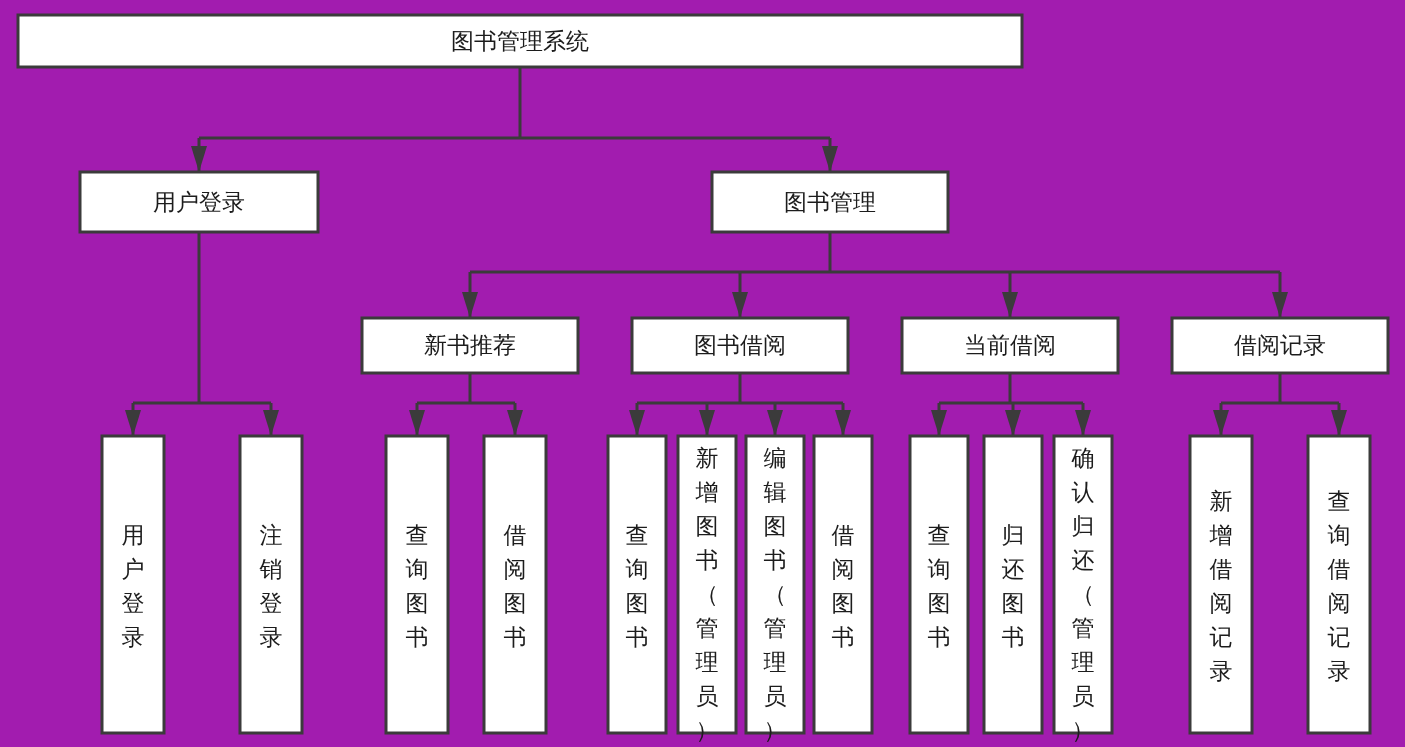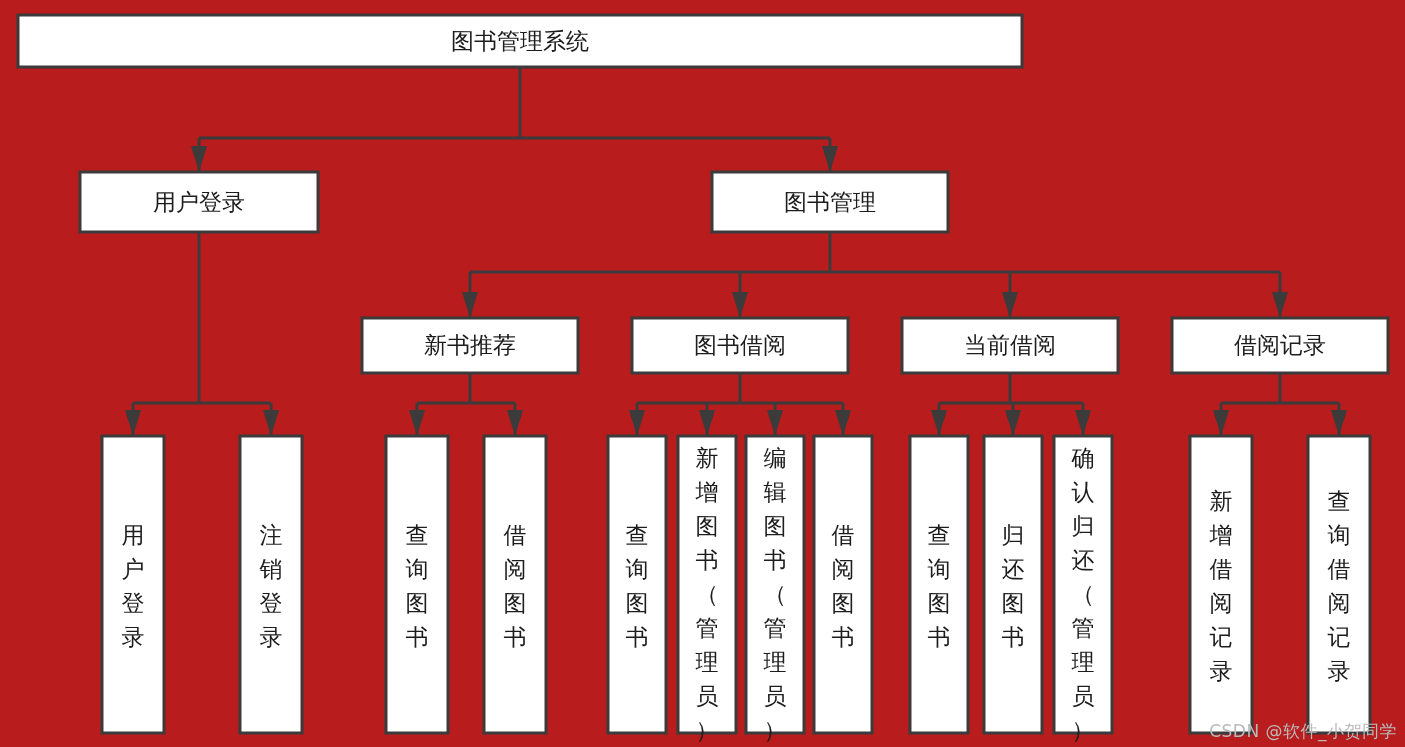--- a/index.html
+++ b/index.html
@@ -11,21 +11,21 @@
   body {
     width: 1405px;
     height: 747px;
     font-family: "DejaVu Sans", "Liberation Sans", sans-serif;
     overflow: hidden;
   }
   #diagram-root {
     position: relative;
     width: 1405px;
     height: 747px;
-    background: #b91c1c;
+    background: #a21caf;
   }
   svg.diagram-canvas {
     position: absolute;
     top: 0;
     left: 0;
     width: 1405px;
     height: 747px;
     display: block;
   }
   .node-box {
@@ -205,15 +205,14 @@
           <rect x="1190" y="436" width="62" height="297" class="node-box"></rect>
           <text x="1221" y="509.02" class="node-label-vertical"><tspan x="1221" dy="0">新</tspan><tspan x="1221" dy="34">增</tspan><tspan x="1221" dy="34">借</tspan><tspan x="1221" dy="34">阅</tspan><tspan x="1221" dy="34">记</tspan><tspan x="1221" dy="34">录</tspan></text>
         </g>
         <g>
           <rect x="1308" y="436" width="62" height="297" class="node-box"></rect>
           <text x="1339" y="509.02" class="node-label-vertical"><tspan x="1339" dy="0">查</tspan><tspan x="1339" dy="34">询</tspan><tspan x="1339" dy="34">借</tspan><tspan x="1339" dy="34">阅</tspan><tspan x="1339" dy="34">记</tspan><tspan x="1339" dy="34">录</tspan></text>
         </g>
       </g>
   </svg>
 
-  <div class="watermark-text">CSDN @软件_小贺同学</div>
 
 </div>
 
 </body></html>

